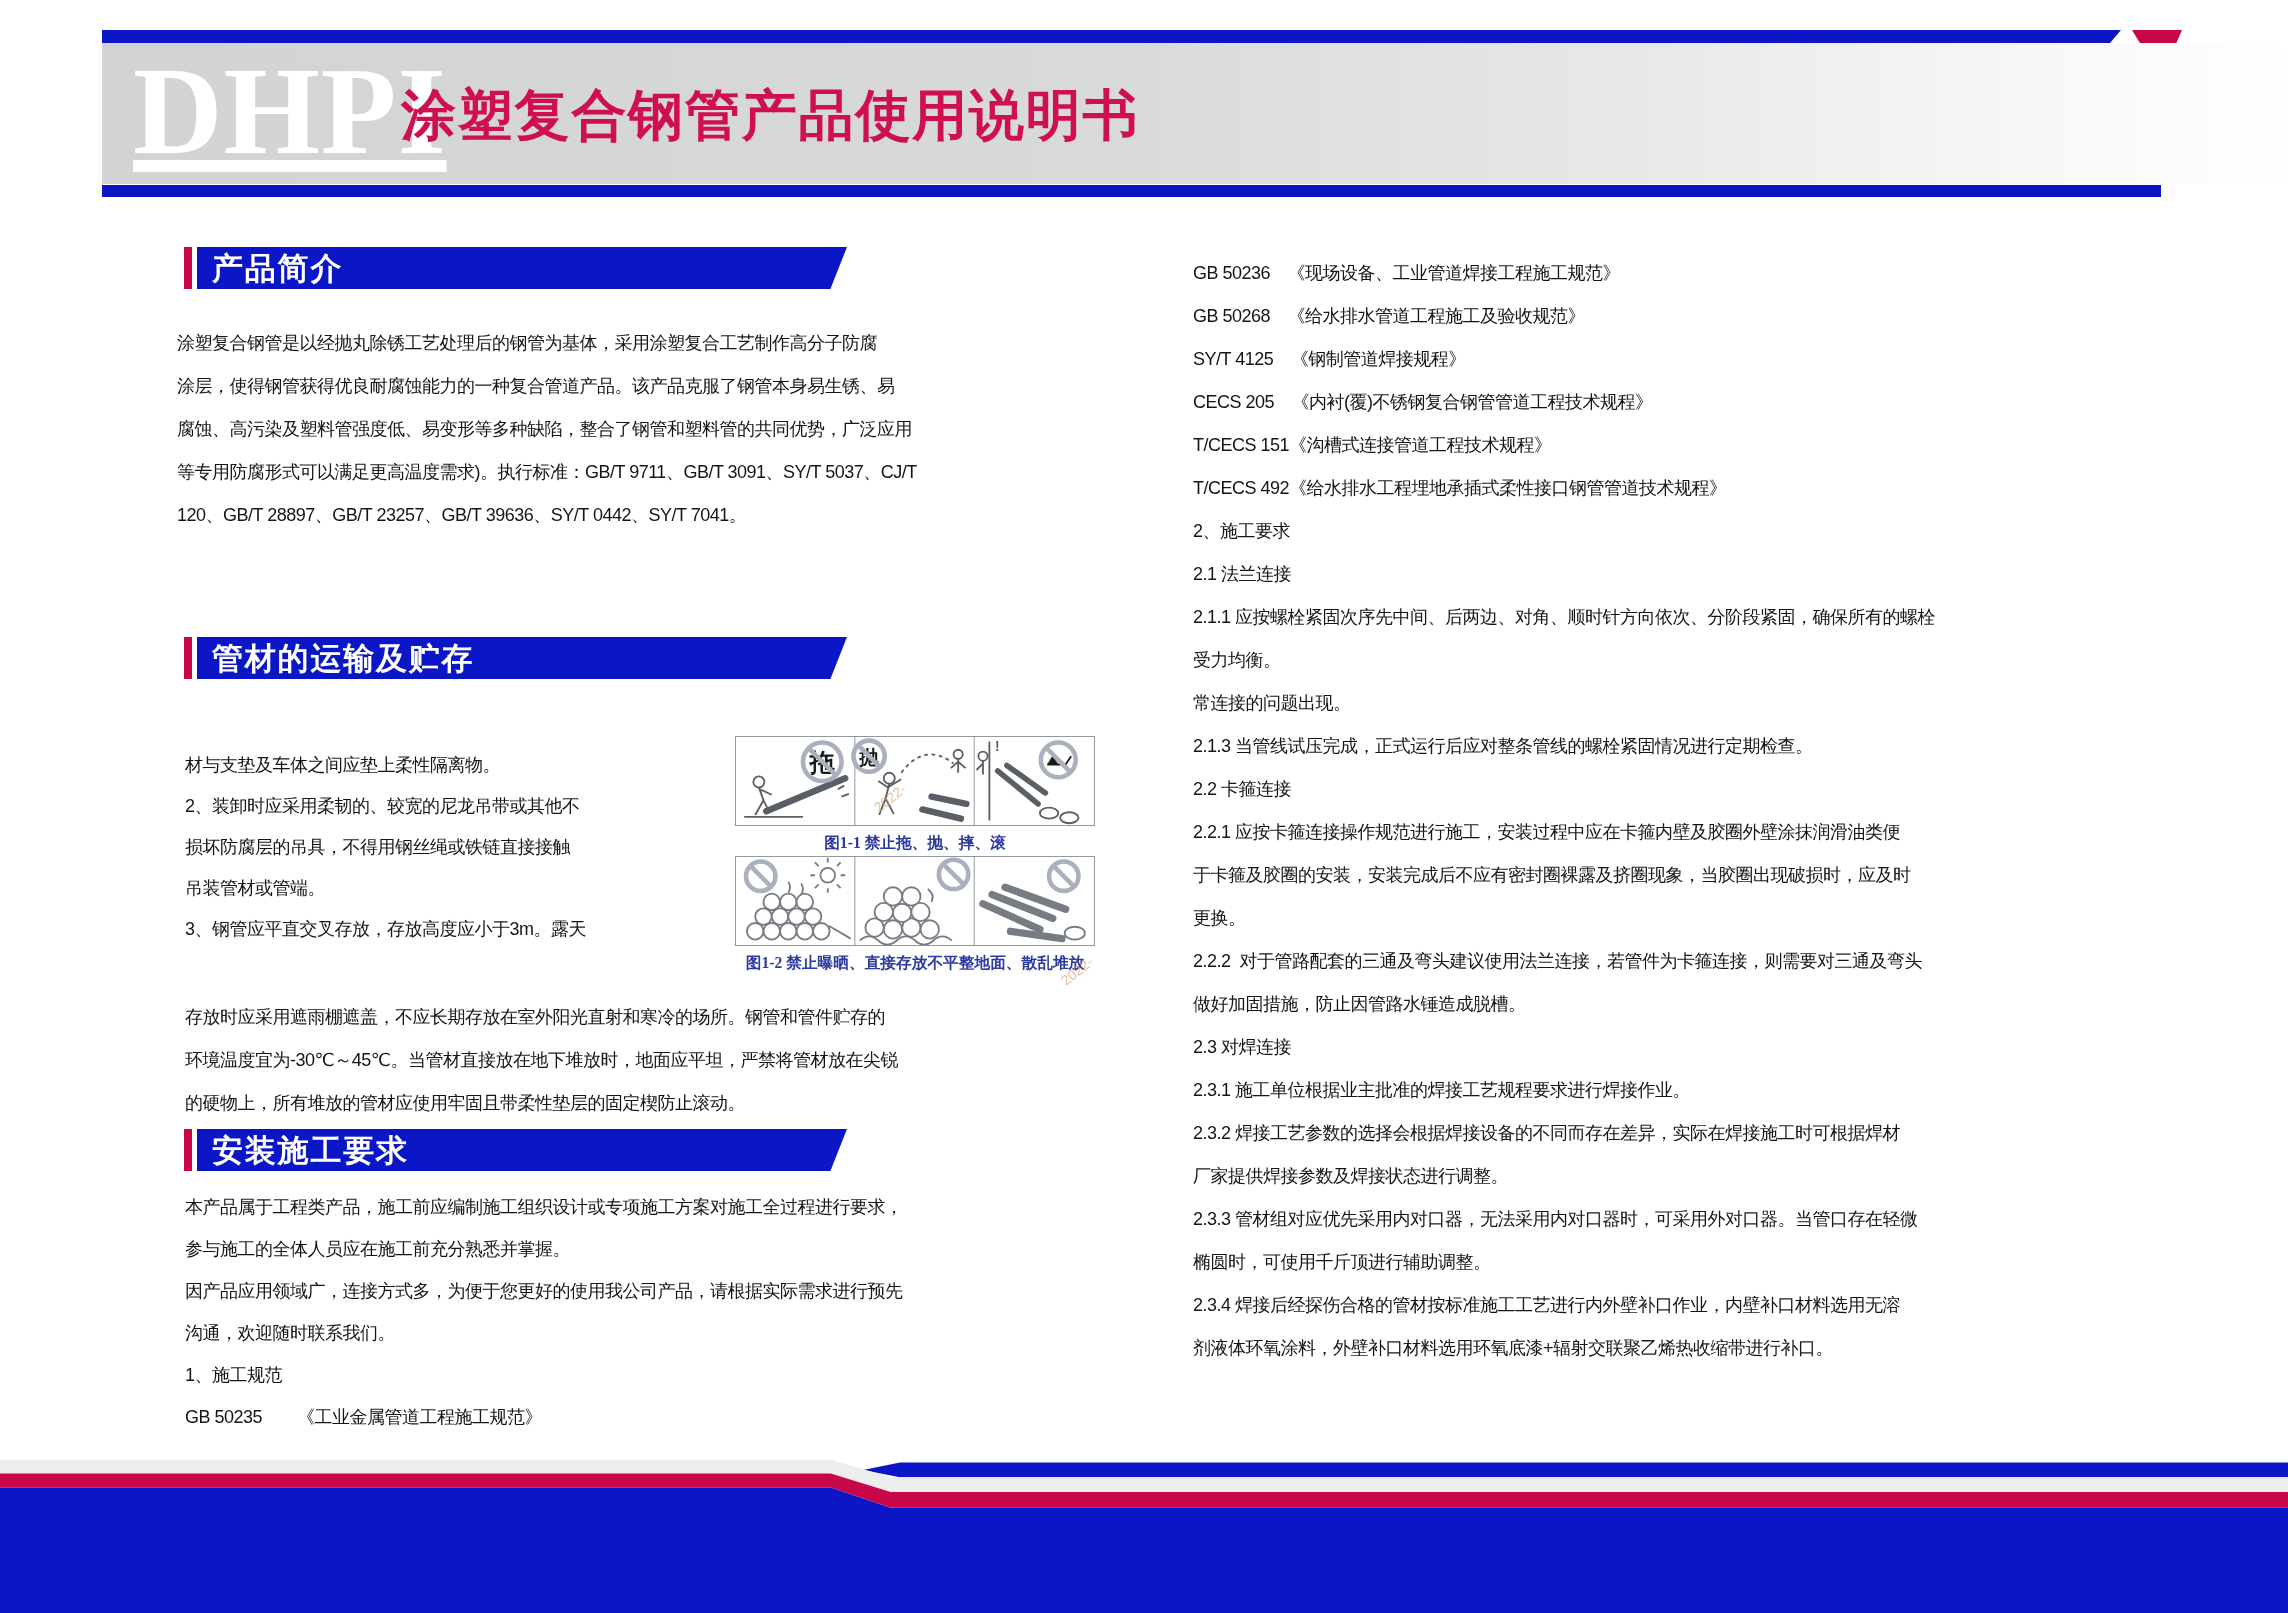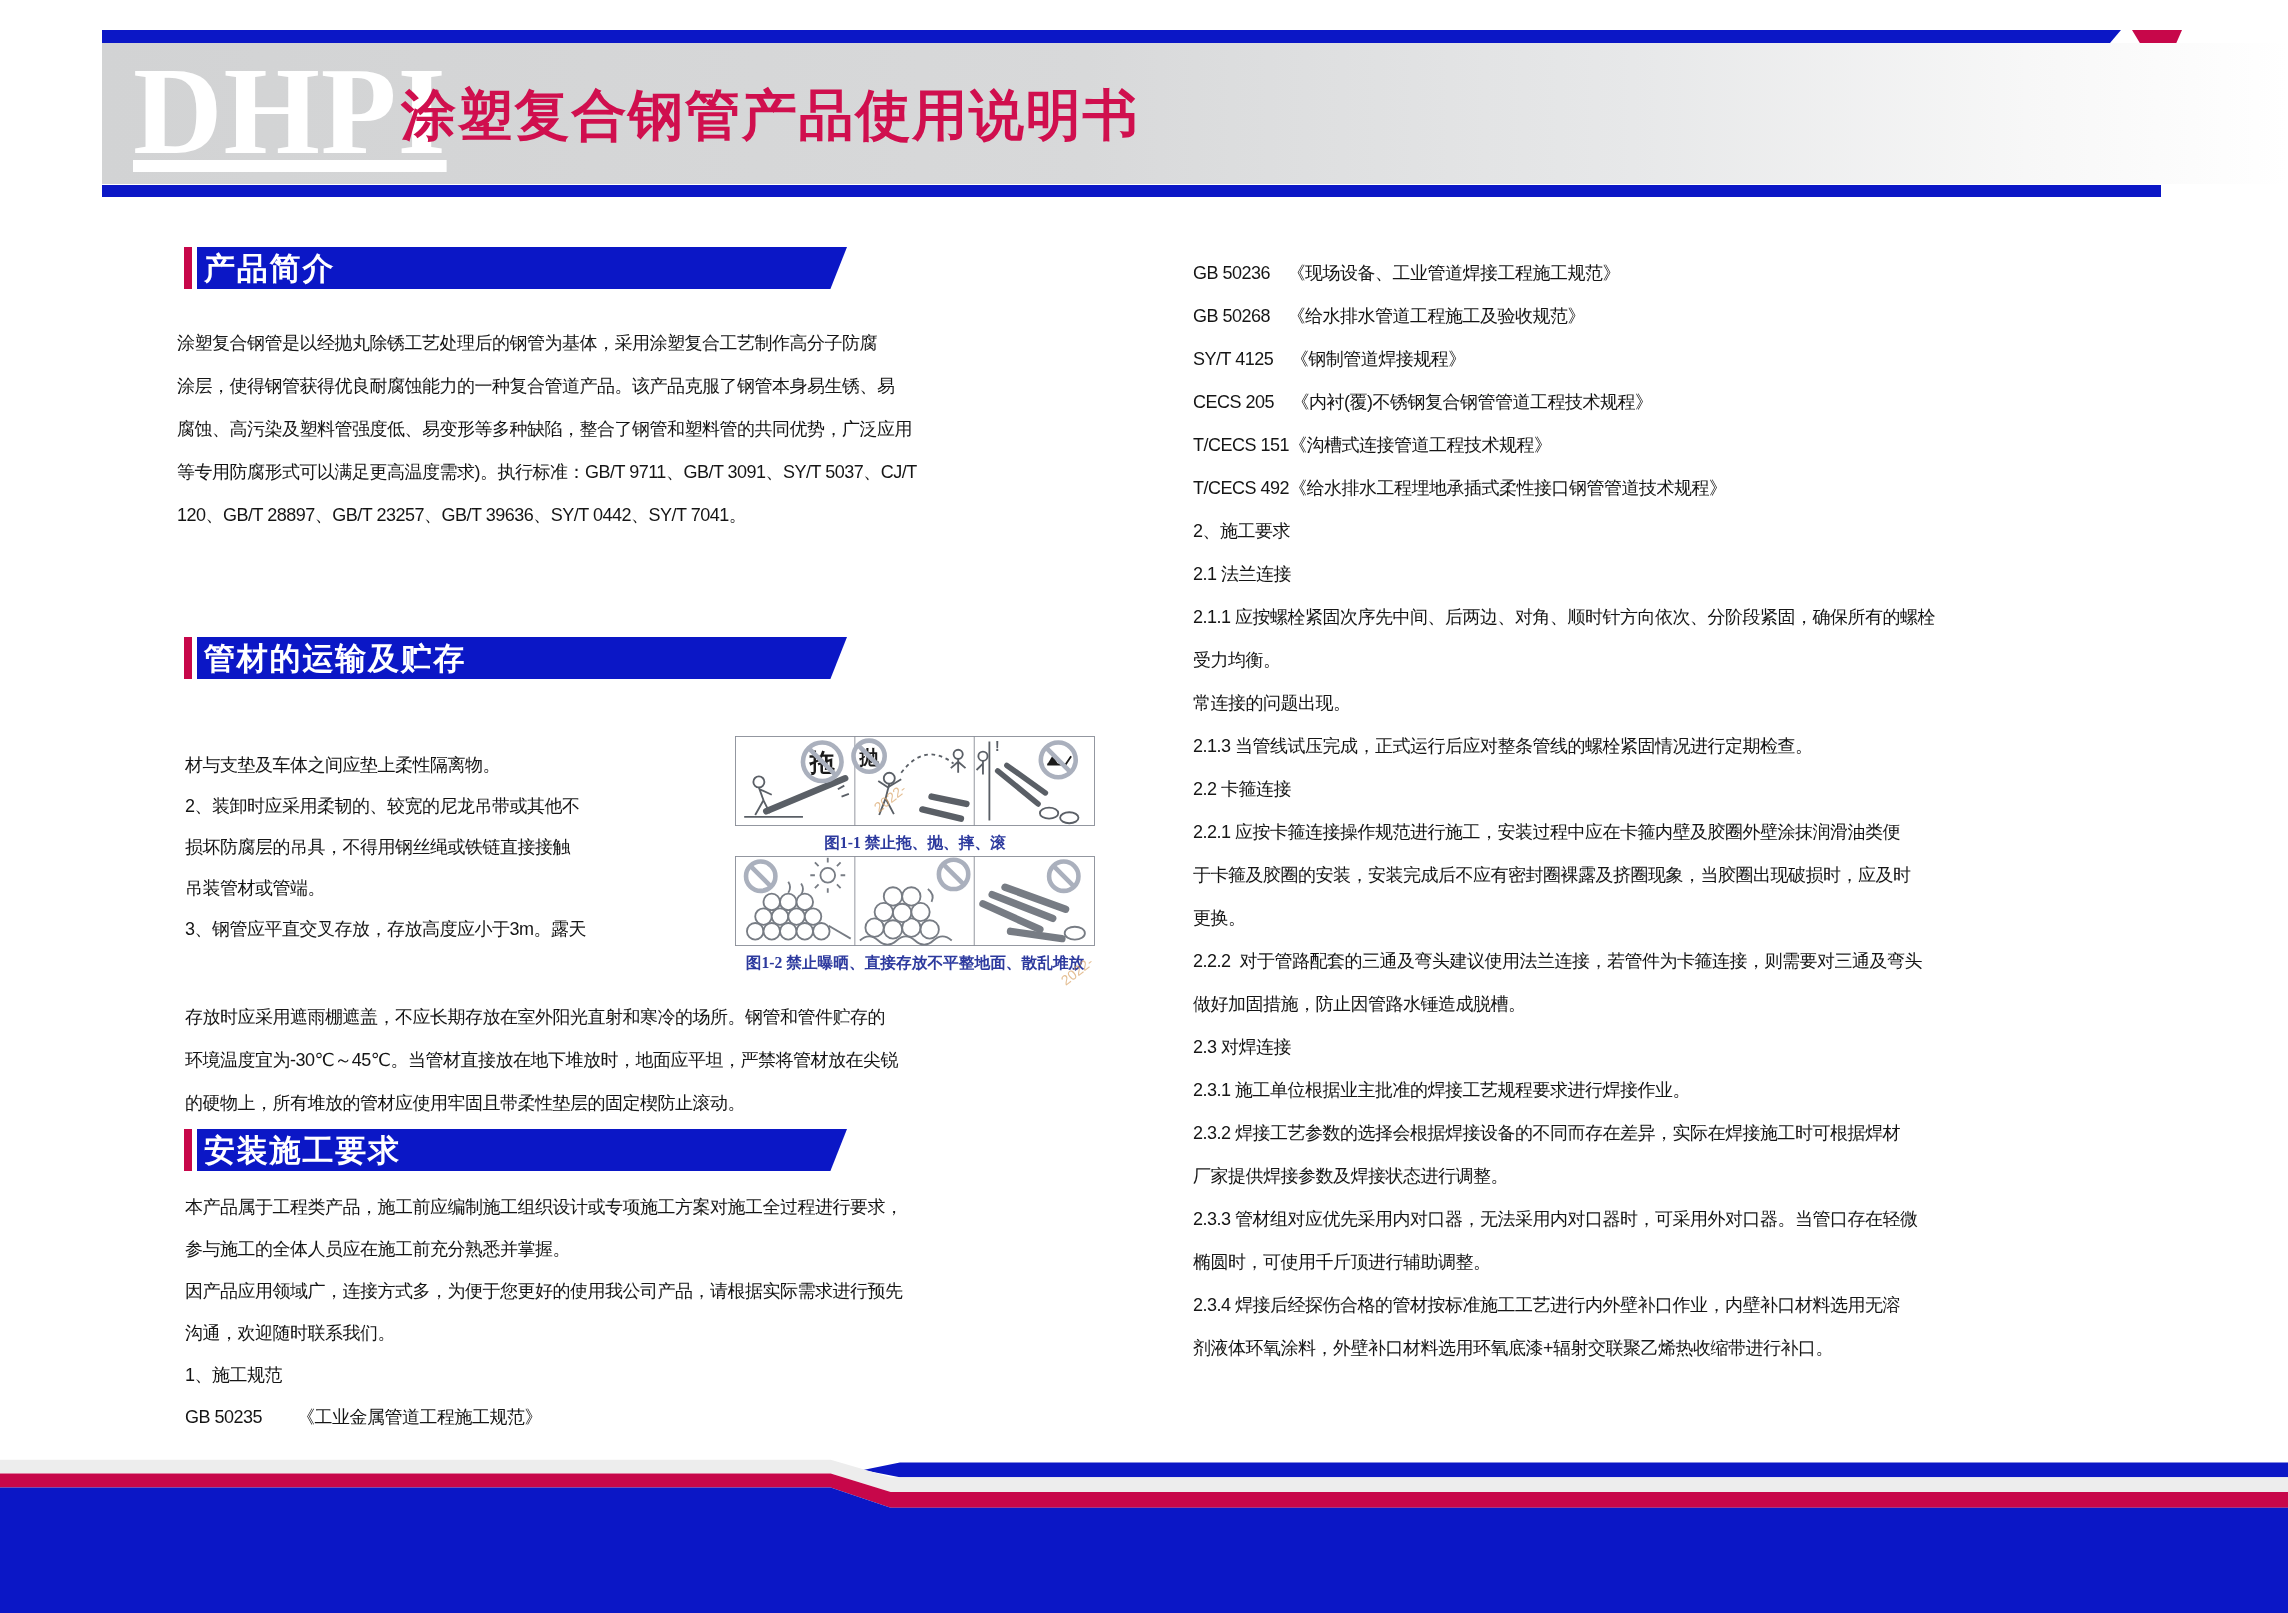--- a/index.html
+++ b/index.html
@@ -36,21 +36,21 @@
     background:var(--accent_blue,#0b17c6);
   }
   
   .sec-h{position:absolute;height:42px;}
   .sec-accent{position:absolute;left:0;top:0;width:8.3px;height:42px;background:var(--accent_red,#c7074a);}
   .sec-bar{
     position:absolute;left:13px;top:0;width:650px;height:42px;
     background:var(--accent_blue,#0b17c6);
     clip-path:polygon(0 0,100% 0,calc(100% - 16.6px) 100%,0 100%);
     color:#ffffff;font-size:31px;font-weight:bold;line-height:43px;
-    padding-left:7px;box-sizing:border-box;letter-spacing:1.8px;white-space:pre;
+    padding-left:15px;box-sizing:border-box;letter-spacing:1.8px;white-space:pre;
   }
   
   .tblock{position:absolute;}
   .tline{
     display:flex;align-items:center;white-space:pre;
     height:var(--lh,43px);font-size:18px;letter-spacing:-0.5px;color:#151515;
   }
   
   .figure-box{position:absolute;left:734px;top:736px;width:362px;height:242px;}
   .fig-caption{

